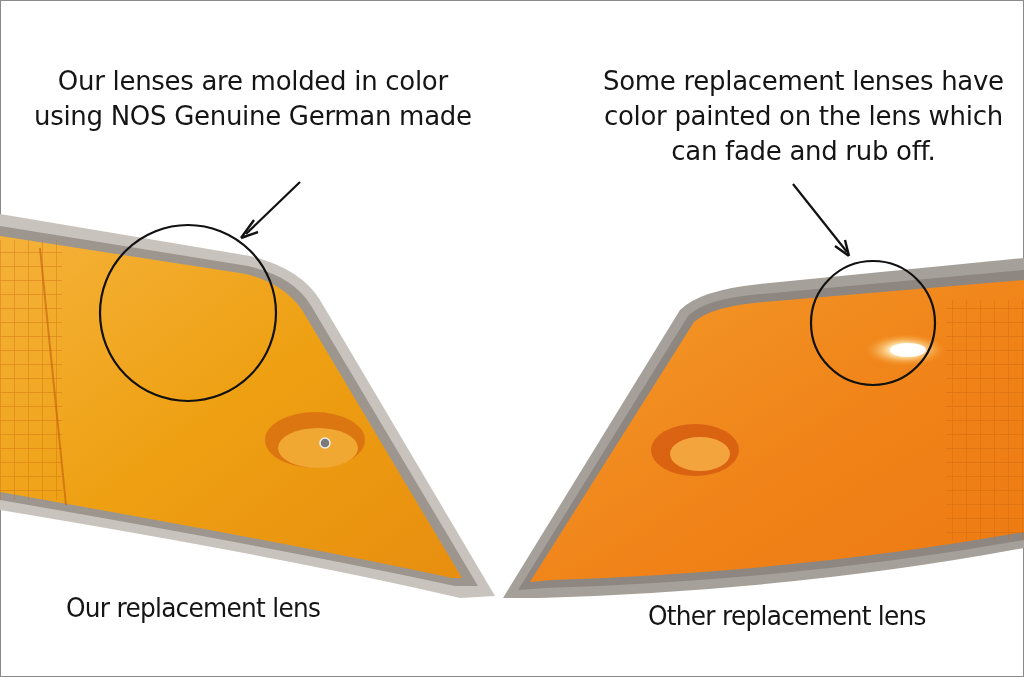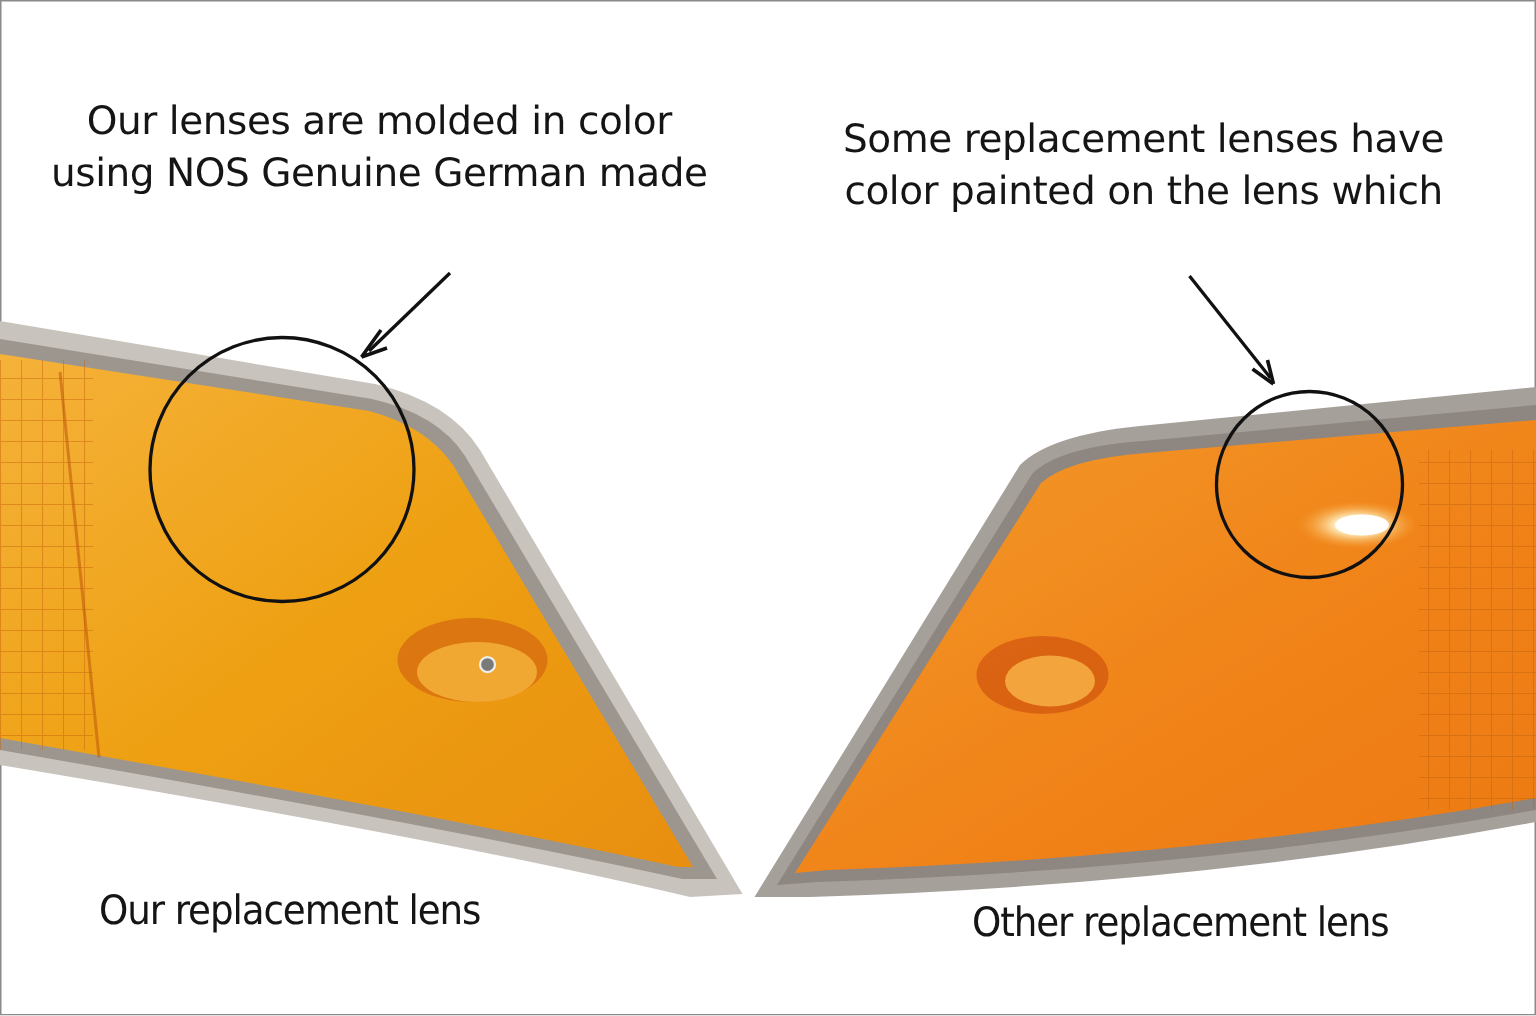--- a/index.html
+++ b/index.html
@@ -4,21 +4,21 @@
   <style>
     html, body { margin: 0; padding: 0; background: #ffffff; }
     body { width: 1024px; height: 677px; position: relative; overflow: hidden;
            font-family: "DejaVu Sans", sans-serif; color: #111; }
     .frame { position: absolute; left: 0; top: 0; width: 1022px; height: 675px;
              border: 1px solid #8a8a8a; }
     .caption-top { position: absolute; font-size: 26px; line-height: 35px;
                    letter-spacing: -0.3px; font-weight: normal; color: #151515; text-align: center; }
     .caption-top span { display: block; white-space: nowrap; }
     #left-note { left: 34px; top: 64px; }
-    #right-note { left: 562px; top: 64px; margin-top: 12px; }
+    #right-note { left: 603px; top: 64px; }
     .caption-bottom { position: absolute; font-size: 27px; letter-spacing: -0.8px;
                       white-space: nowrap; color: #151515; transform: scaleX(0.92);
                       transform-origin: left center; }
     #left-label { left: 66px; top: 592px; }
     #right-label { left: 648px; top: 600px; }
     svg.art { position: absolute; left: 0; top: 0; }
   </style>
 </head>
 <body>
 
@@ -82,16 +82,17 @@
 </svg>
 
 <div class="caption-top" id="left-note">
   <span>Our lenses are molded in color</span>
   <span>using NOS Genuine German made</span>
 </div>
 
 <div class="caption-top" id="right-note">
   <span>Some replacement lenses have</span>
   <span>color painted on the lens which</span>
+  <span>can fade and rub off.</span>
 </div>
 
 <div class="caption-bottom" id="left-label">Our replacement lens</div>
 <div class="caption-bottom" id="right-label">Other replacement lens</div>
 
 </body></html>

